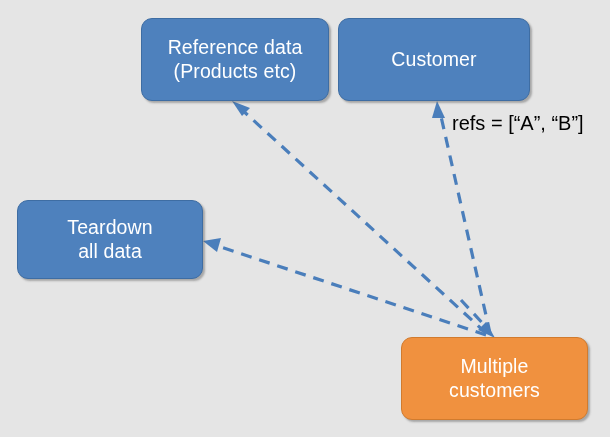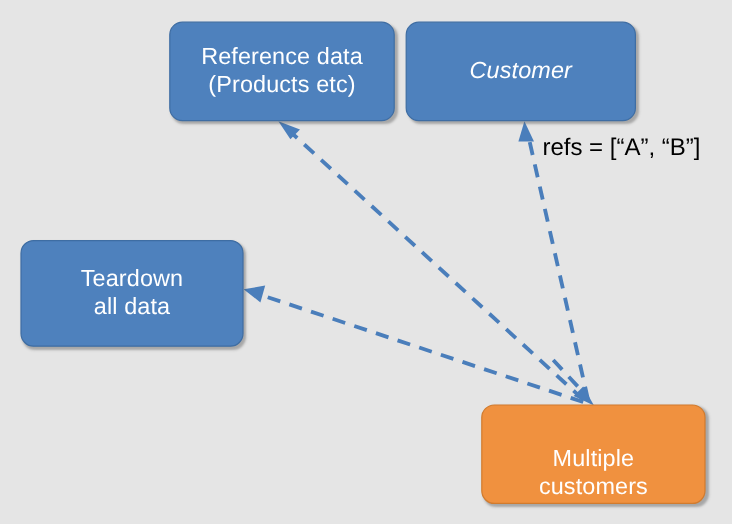--- a/index.html
+++ b/index.html
@@ -39,38 +39,36 @@
   }
   .node-blue {
     background: #4E81BD;
     border: 1px solid #3E6DA3;
     box-shadow: 2px 2px 2px rgba(80,80,80,0.42);
   }
   .node-orange {
     background: #F0913F;
     border: 1px solid #D17B2E;
     box-shadow: 2px 2px 2px rgba(80,80,80,0.42);
-    align-items: flex-end;
   }
   .node-label {
     display: block;
     width: 100%;
     white-space: pre-line;
   }
   #node-reference-data {
     left: 141px; top: 18px; width: 188px; height: 83px;
     font-size: 19.5px;
   }
   #node-customer {
     left: 338px; top: 18px; width: 192px; height: 83px;
     font-size: 19.5px;
-    font-style: italic;
   }
   #node-teardown {
-    left: 17px; top: 200px; width: 186px; height: 89px;
+    left: 17px; top: 200px; width: 186px; height: 79px;
     font-size: 19.5px;
   }
   #node-multiple-customers {
     left: 401px; top: 337px; width: 187px; height: 83px;
     font-size: 19.5px;
   }
   .edge-label {
     position: absolute;
     color: #000000;
     font-size: 20px;

